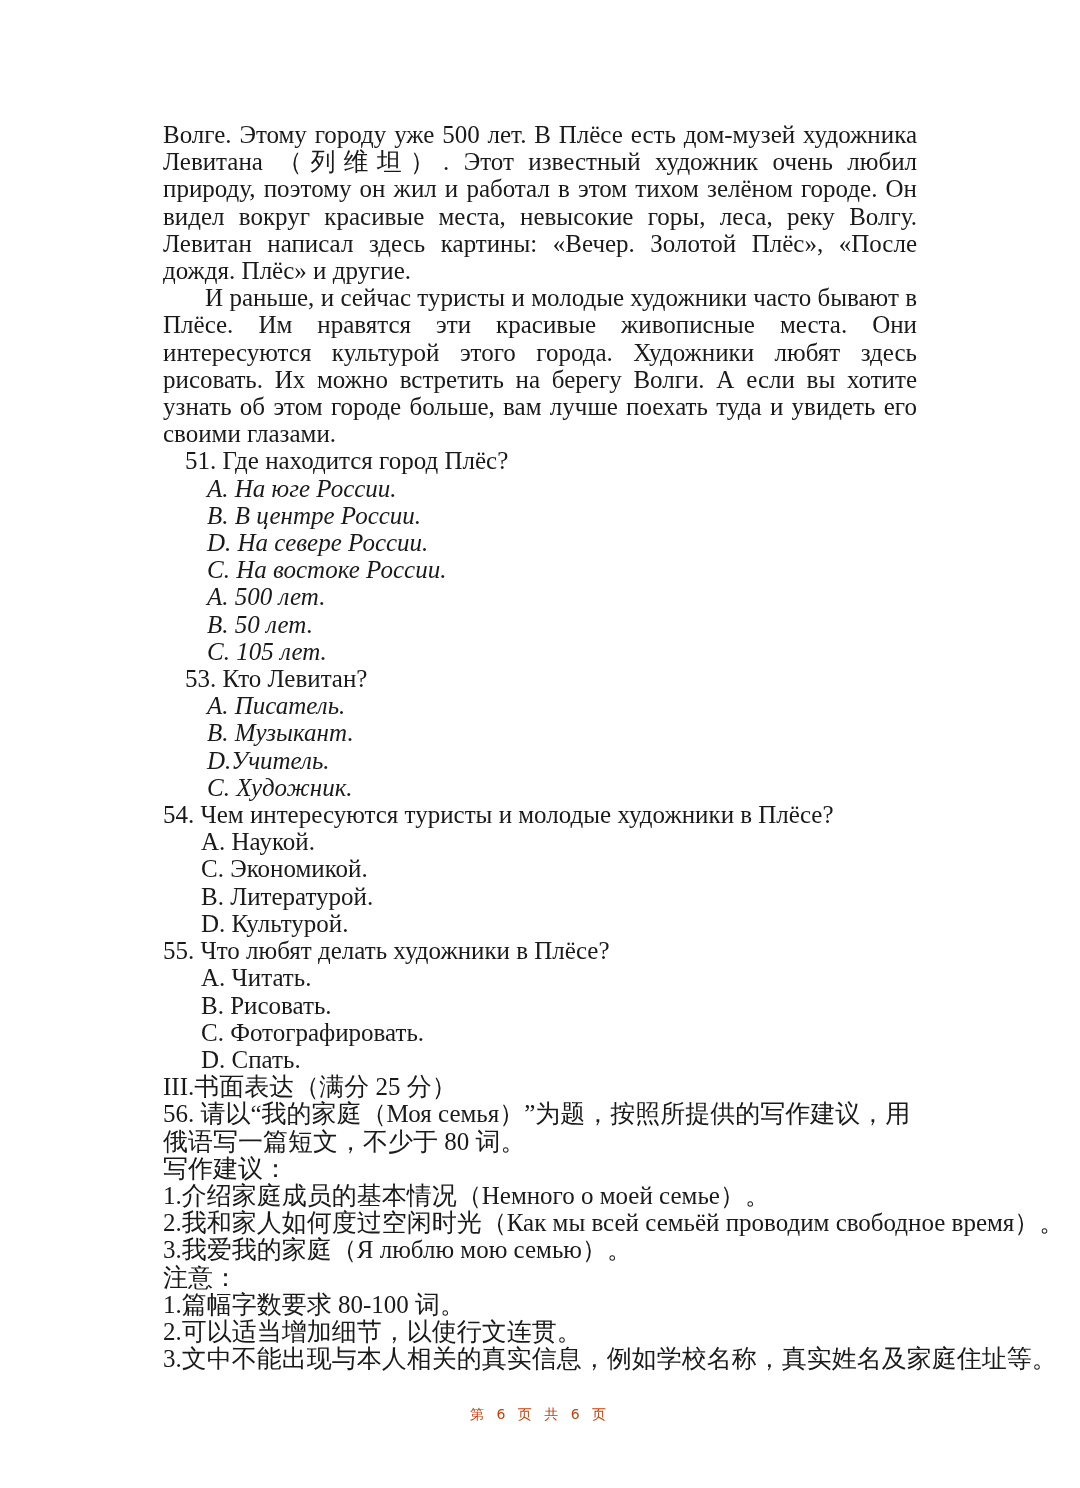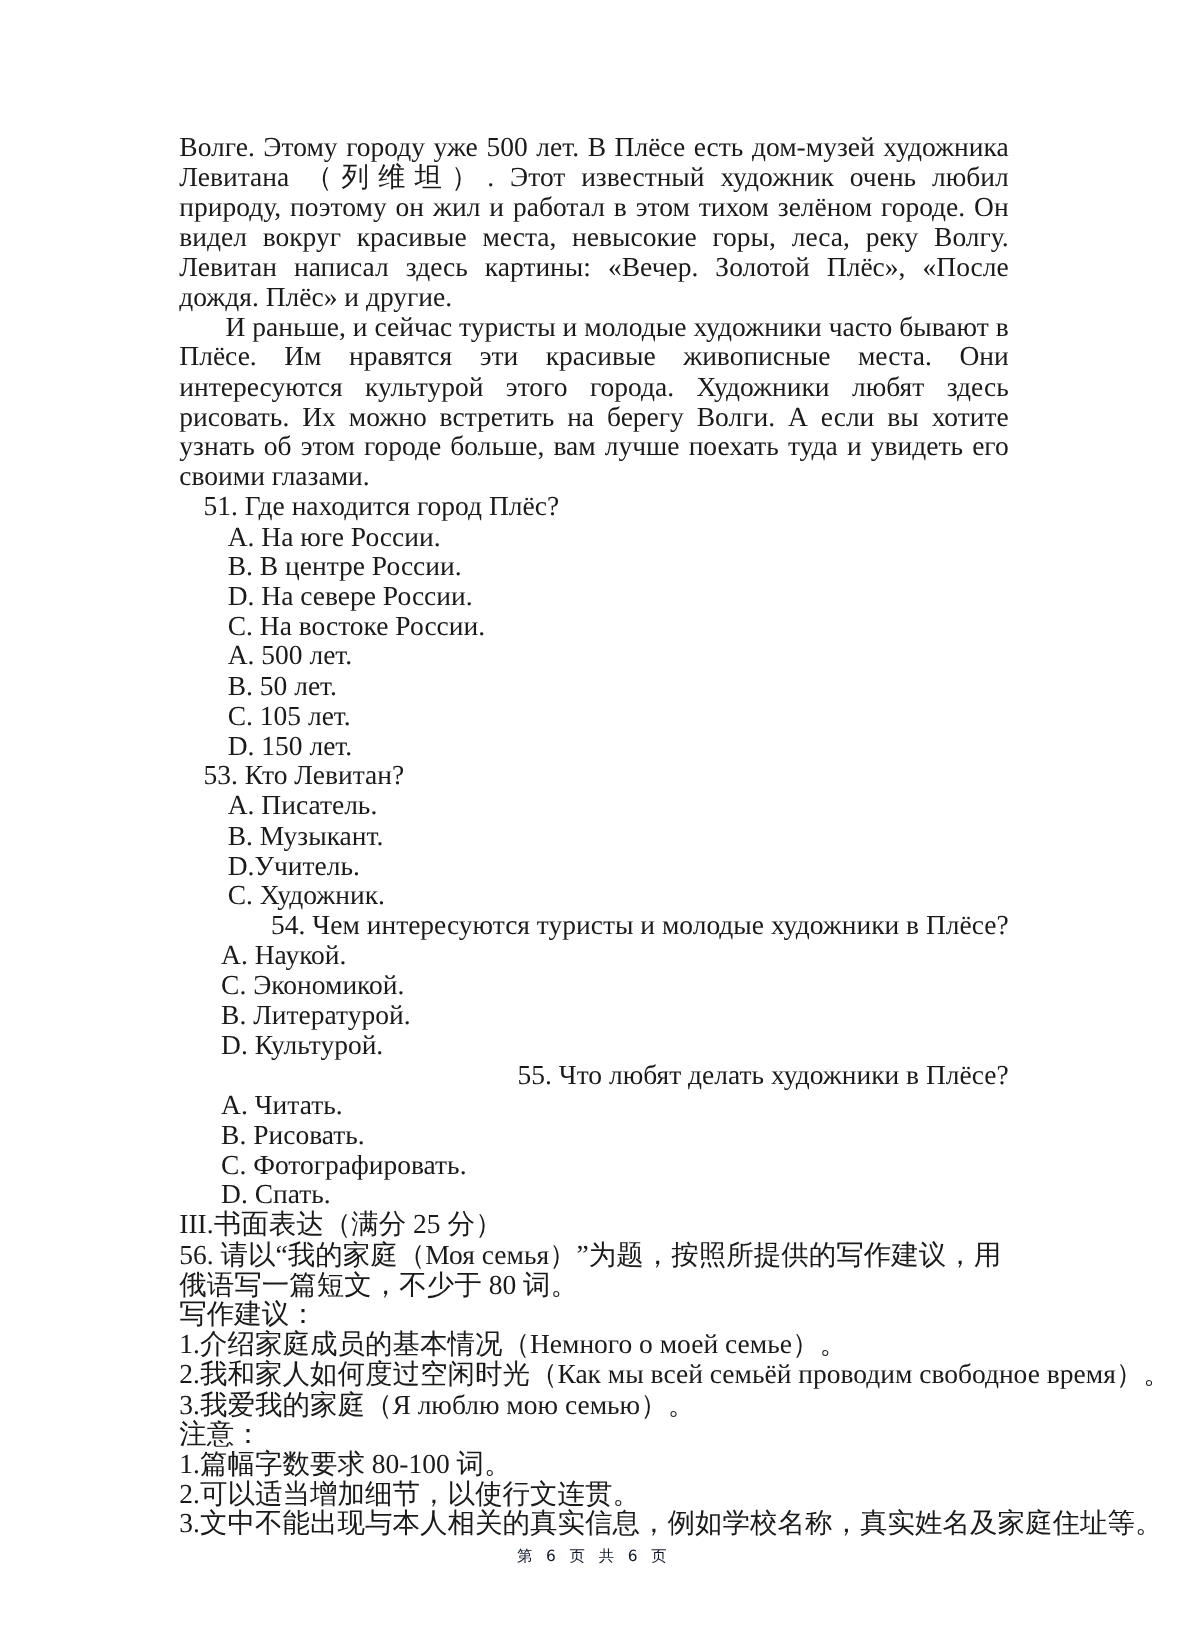--- a/index.html
+++ b/index.html
@@ -29,26 +29,26 @@
       text-align-last: left;
     }
     .para.indent {
       text-indent: 42px;
     }
     .q {
       margin: 0;
       white-space: nowrap;
     }
     .q.inner { padding-left: 22px; }
-    .q.outer { padding-left: 0; text-align: right; }
+    .q.outer { padding-left: 0; }
     .opt {
       margin: 0;
       white-space: nowrap;
     }
-    .opt.inner { padding-left: 44px; }
+    .opt.inner { padding-left: 44px; font-style: italic; }
     .opt.outer { padding-left: 38px; }
     .section-title {
       margin: 0;
       font-weight: normal;
       font-family: "Liberation Serif", "DejaVu Sans", serif;
     }
     .line {
       margin: 0;
       white-space: nowrap;
     }
@@ -56,21 +56,21 @@
       white-space: normal;
     }
     .footer {
       position: absolute;
       left: 0;
       top: 1406px;
       width: 1080px;
       text-align: center;
       font-family: "DejaVu Sans", sans-serif;
       font-size: 14px;
-      color: #0f172a;
+      color: #c2410c;
       letter-spacing: 4px;
     }
   </style>
 </head>
 <body>
 
 <div class="page">
 
   <div>
     <p class="para">Волге. Этому городу уже 500 лет. В Плёсе есть дом-музей художника Левитана （列维坦）. Этот известный   художник очень любил природу, поэтому он жил и работал в этом тихом зелёном городе. Он видел вокруг красивые места, невысокие горы, леса, реку Волгу. Левитан написал здесь картины: «Вечер. Золотой Плёс», «После дождя. Плёс» и другие.</p>
@@ -82,21 +82,20 @@
     <p class="opt inner">A. На юге России.</p>
     <p class="opt inner">B. В центре России.</p>
     <p class="opt inner">D. На севере России.</p>
     <p class="opt inner">C. На востоке России.</p>
   </div>
 
   <div>
     <p class="opt inner">A. 500 лет.</p>
     <p class="opt inner">B. 50 лет.</p>
     <p class="opt inner">C. 105 лет.</p>
-    <p class="opt inner">D. 150 лет.</p>
   </div>
 
   <div>
     <p class="q inner">53. Кто Левитан?</p>
     <p class="opt inner">A. Писатель.</p>
     <p class="opt inner">B. Музыкант.</p>
     <p class="opt inner">D.Учитель.</p>
     <p class="opt inner">C. Художник.</p>
   </div>
 

